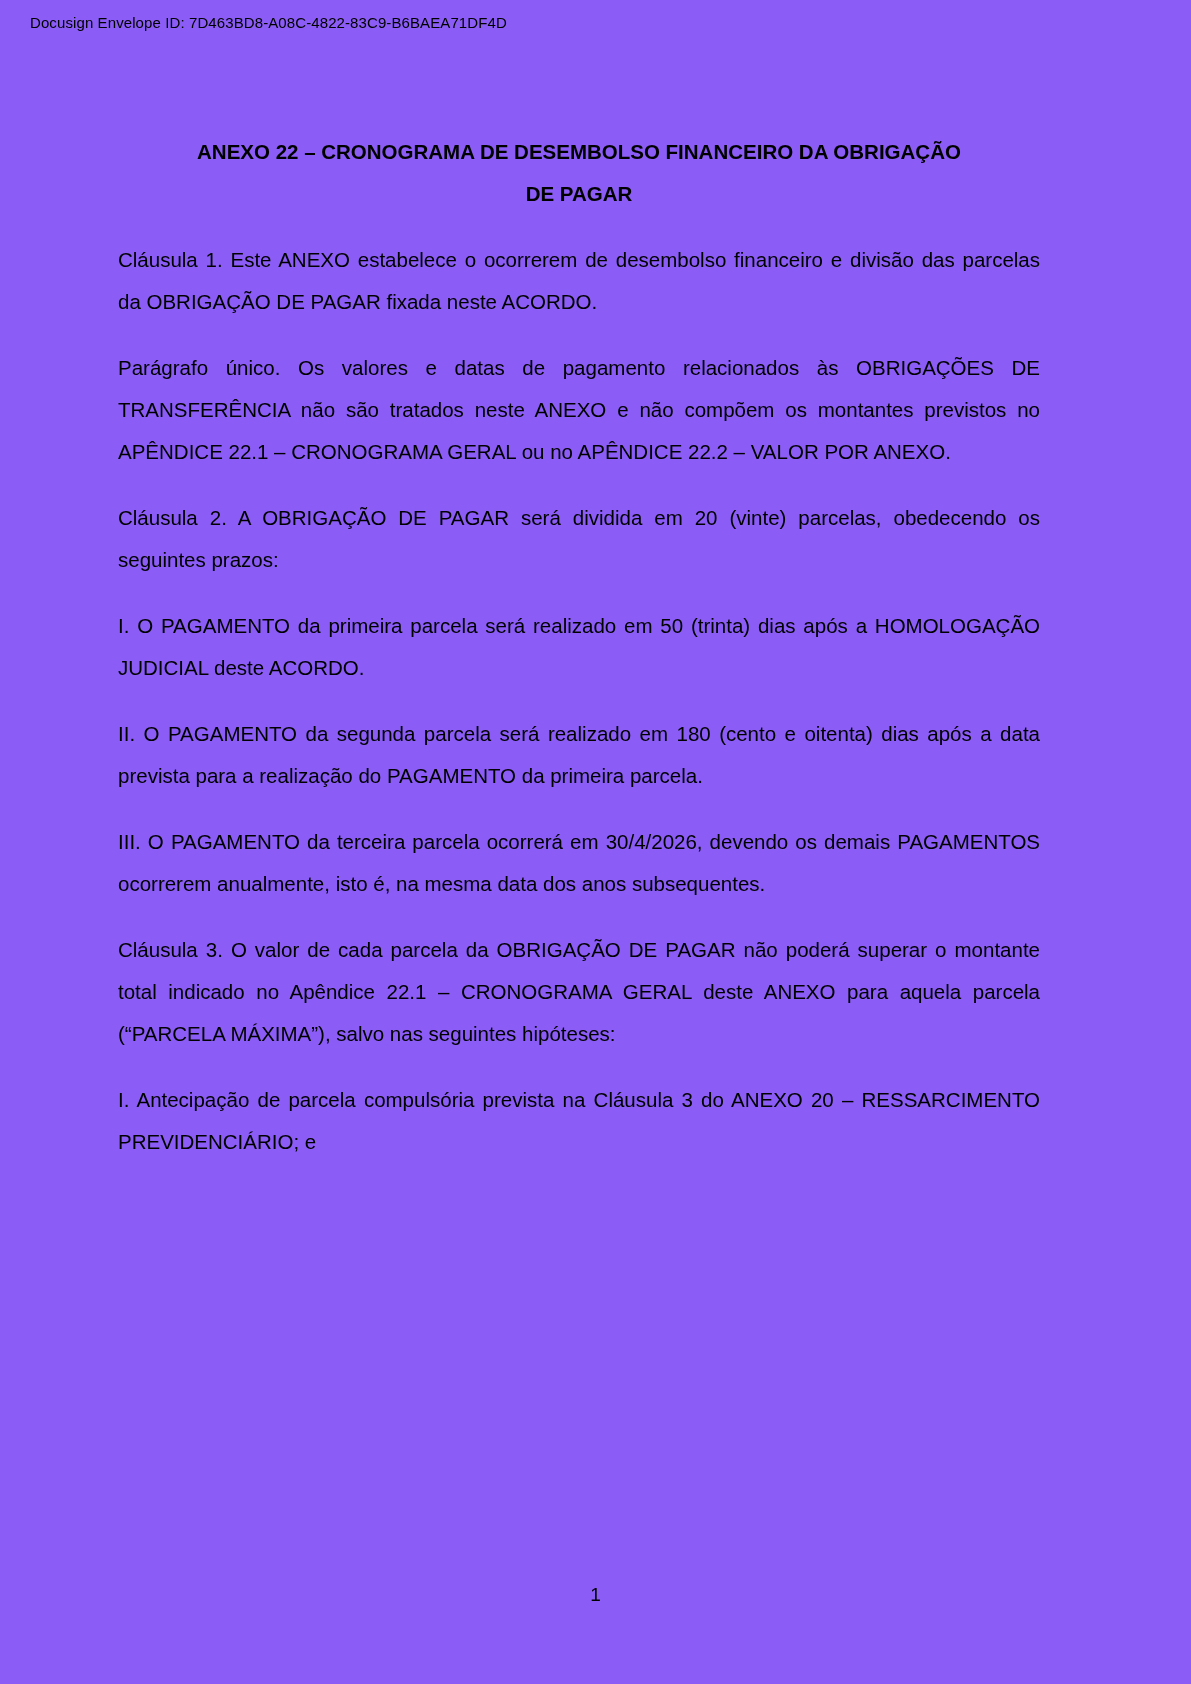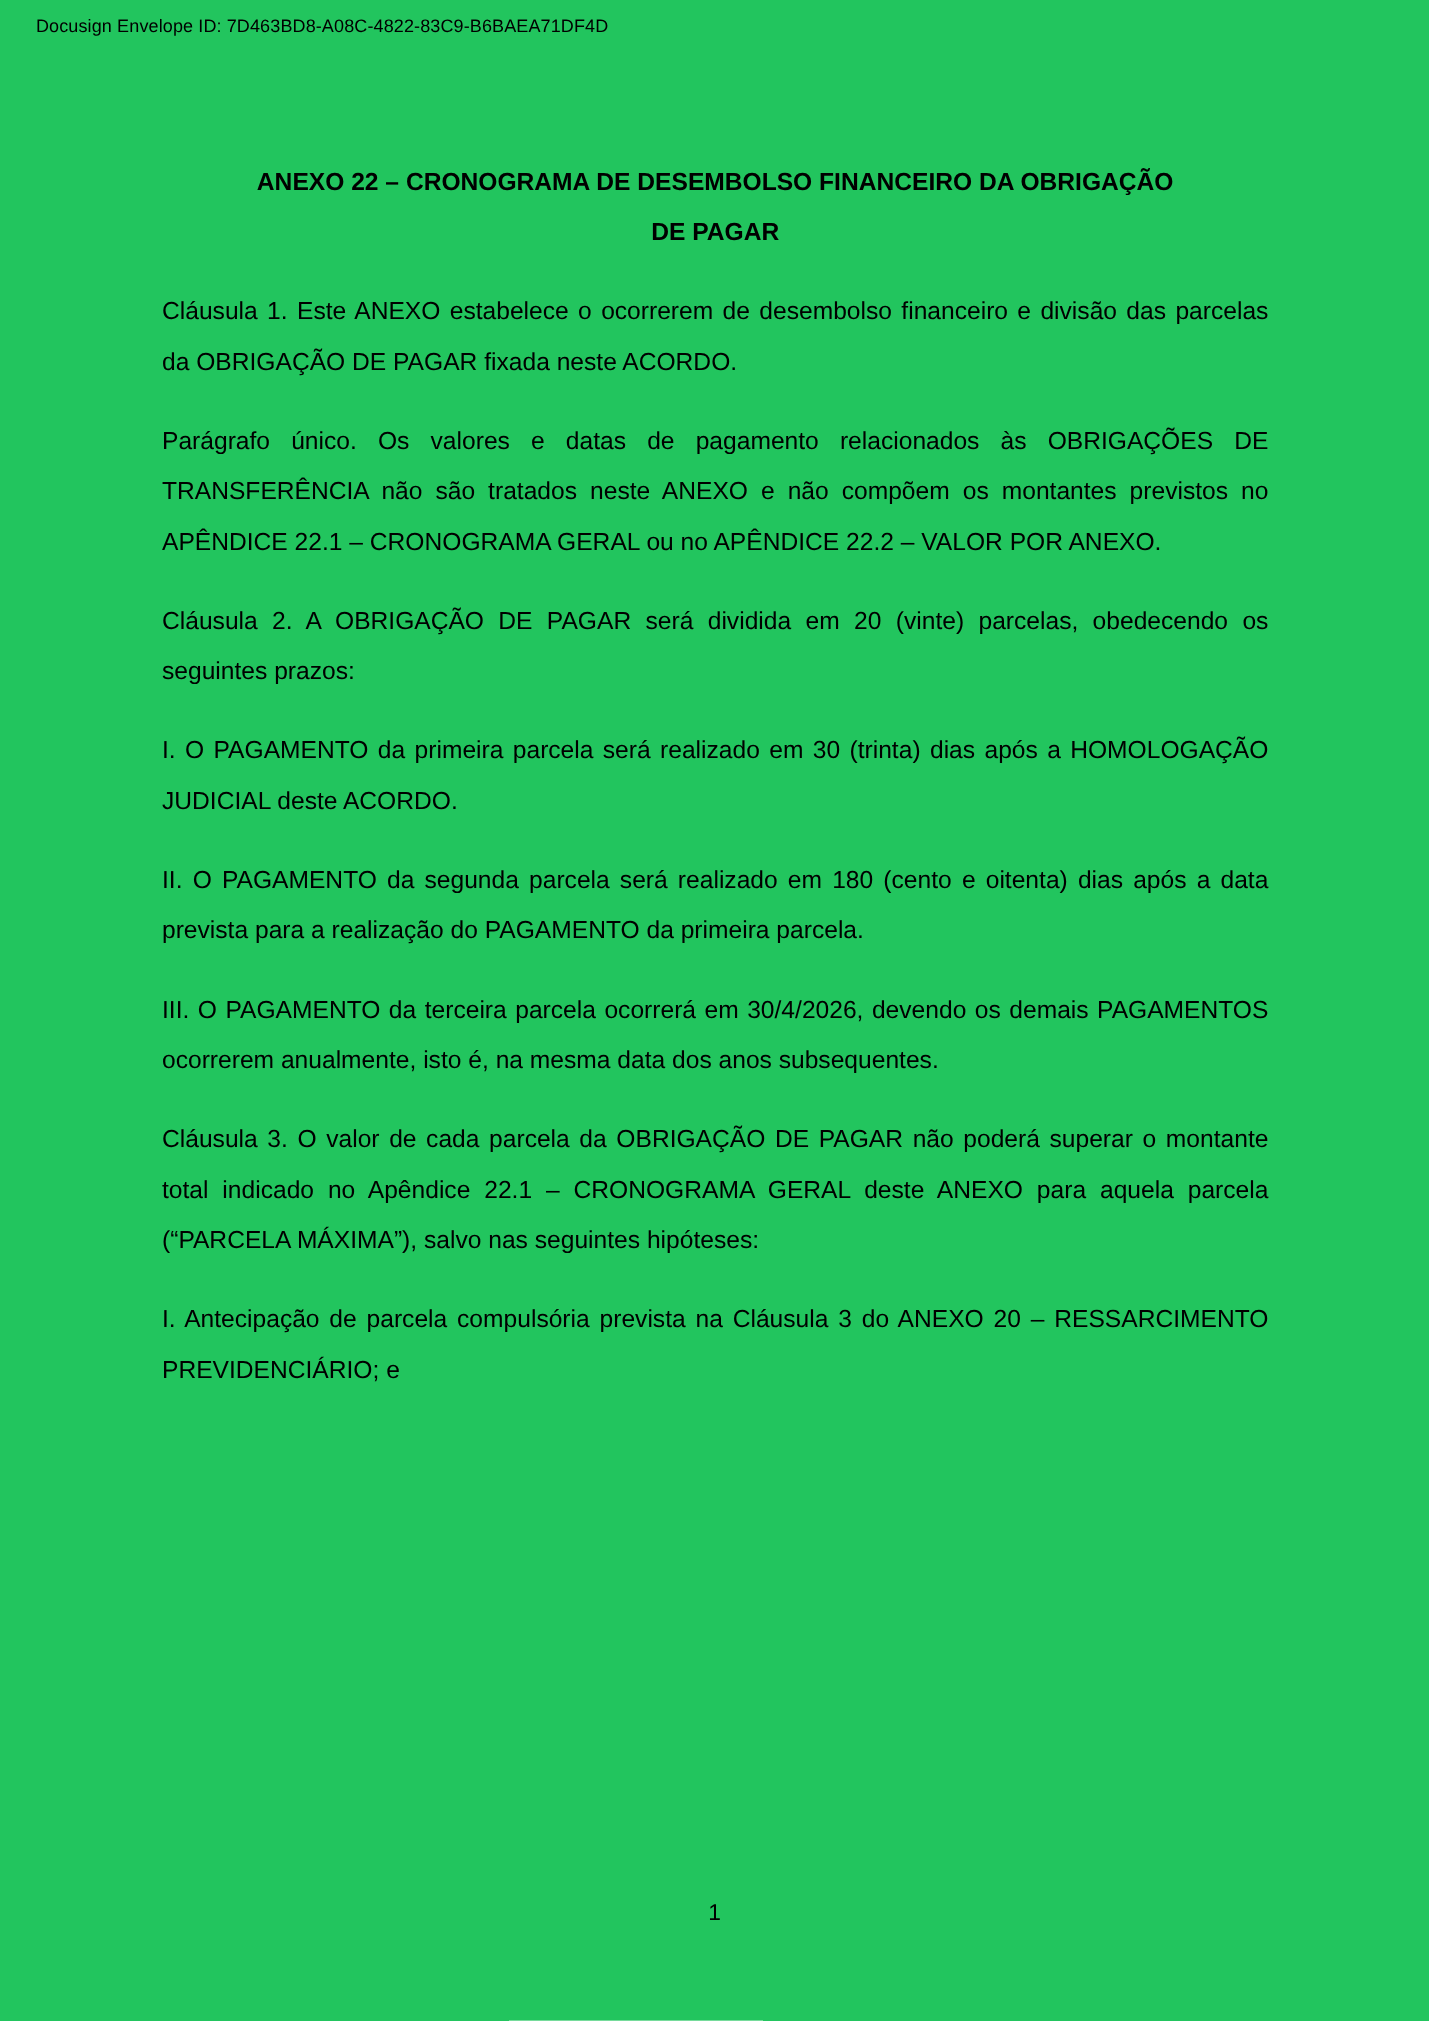--- a/index.html
+++ b/index.html
@@ -1,39 +1,39 @@
 <!DOCTYPE html>
 <html><head>
 <meta charset="utf-8">
 <style>
   * { margin: 0; padding: 0; box-sizing: border-box; }
   html, body { background: #ffffff; }
   .page {
     position: relative;
     width: 1191px;
     height: 1684px;
-    background: #22c55e;
+    background: #8b5cf6;
     color: #000000;
     font-family: "Liberation Sans", sans-serif;
     overflow: hidden;
     margin: 0 auto;
   }
   .docusign-header {
     position: absolute;
     top: 14px;
     left: 30px;
     font-size: 15px;
     letter-spacing: 0.1px;
     color: #000000;
     white-space: nowrap;
   }
   .content {
     position: absolute;
     top: 131px;
-    left: 135px;
+    left: 118px;
     width: 922px;
   }
   .title {
     font-size: 20.5px;
     font-weight: bold;
     text-align: center;
     line-height: 42px;
     margin-bottom: 24px;
   }
   .title-line { display: block; }
@@ -66,21 +66,21 @@
       <span class="title-line">ANEXO 22 – CRONOGRAMA DE DESEMBOLSO FINANCEIRO DA OBRIGAÇÃO</span>
       <span class="title-line">DE PAGAR</span>
     </h1>
 
     <p class="para"><span class="b">Cláusula 1</span><span>. Este ANEXO estabelece o ocorrerem de desembolso financeiro e divisão das parcelas da OBRIGAÇÃO DE PAGAR fixada neste ACORDO.</span></p>
 
     <p class="para"><span class="b">Parágrafo único.</span><span> Os valores e datas de pagamento relacionados às OBRIGAÇÕES DE TRANSFERÊNCIA não são tratados neste ANEXO e não compõem os montantes previstos no APÊNDICE 22.1 – CRONOGRAMA GERAL ou no APÊNDICE 22.2 – VALOR POR ANEXO.</span></p>
 
     <p class="para"><span class="b">Cláusula 2.</span><span> A OBRIGAÇÃO DE PAGAR será dividida em 20 (vinte) parcelas, obedecendo os seguintes prazos:</span></p>
 
-    <p class="para"><span class="b"></span><span>I. O PAGAMENTO da primeira parcela será realizado em 30 (trinta) dias após a HOMOLOGAÇÃO JUDICIAL deste ACORDO.</span></p>
+    <p class="para"><span class="b"></span><span>I. O PAGAMENTO da primeira parcela será realizado em 50 (trinta) dias após a HOMOLOGAÇÃO JUDICIAL deste ACORDO.</span></p>
 
     <p class="para"><span class="b"></span><span>II. O PAGAMENTO da segunda parcela será realizado em 180 (cento e oitenta) dias após a data prevista para a realização do PAGAMENTO da primeira parcela.</span></p>
 
     <p class="para"><span class="b"></span><span>III. O PAGAMENTO da terceira parcela ocorrerá em 30/4/2026, devendo os demais PAGAMENTOS ocorrerem anualmente, isto é, na mesma data dos anos subsequentes.</span></p>
 
 
     <p class="para"><span class="b">Cláusula 3.</span><span> O valor de cada parcela da OBRIGAÇÃO DE PAGAR não poderá superar o montante total indicado no Apêndice 22.1 – CRONOGRAMA GERAL deste ANEXO para aquela parcela (“PARCELA MÁXIMA”), salvo nas seguintes hipóteses:</span></p>
 
     <p class="para"><span class="b"></span><span>I. Antecipação de parcela compulsória prevista na Cláusula 3 do ANEXO 20 – RESSARCIMENTO PREVIDENCIÁRIO; e</span></p>
 

